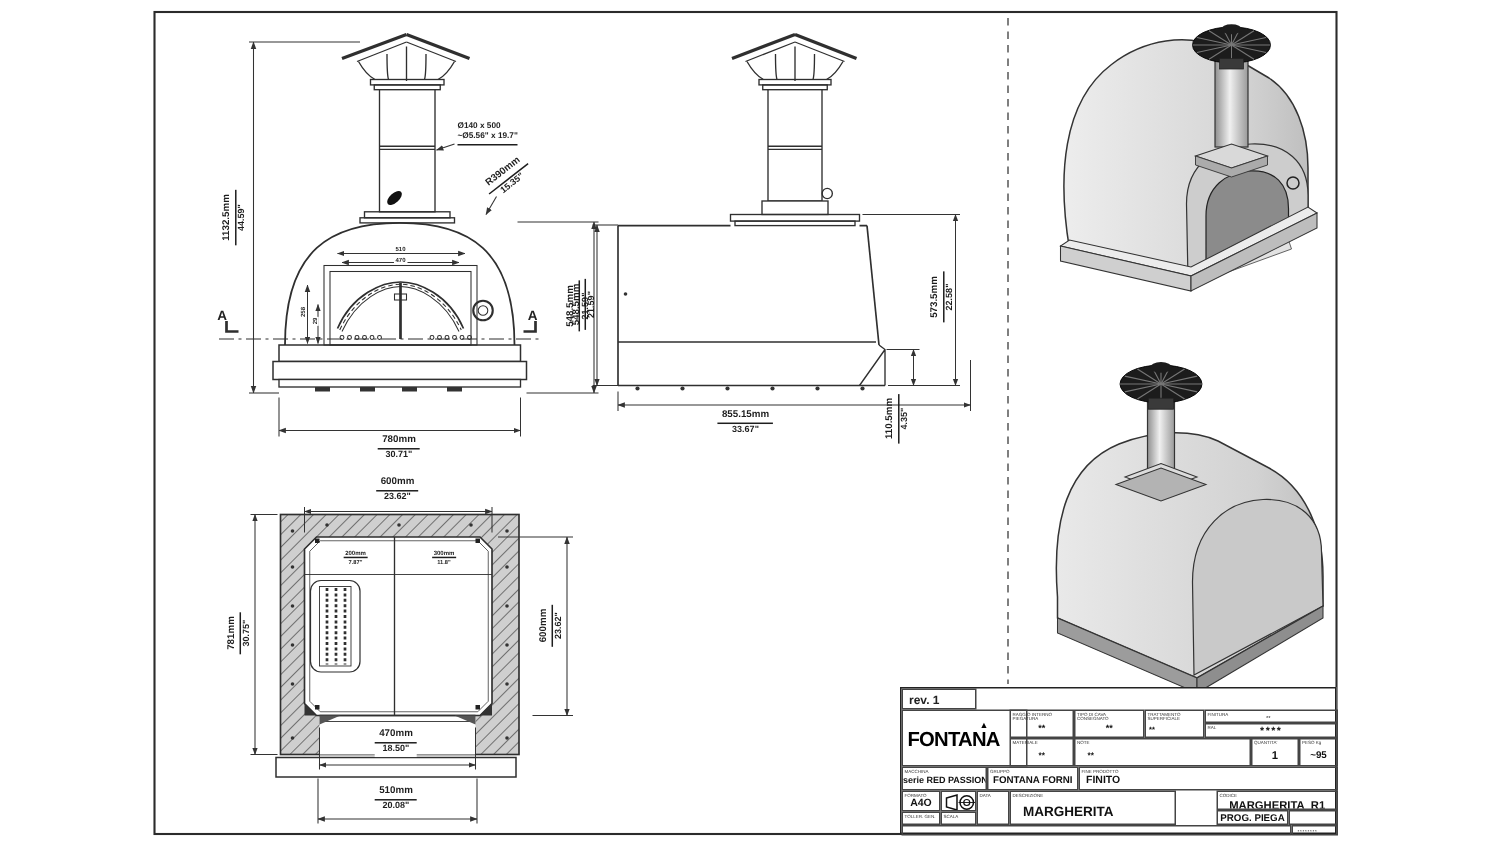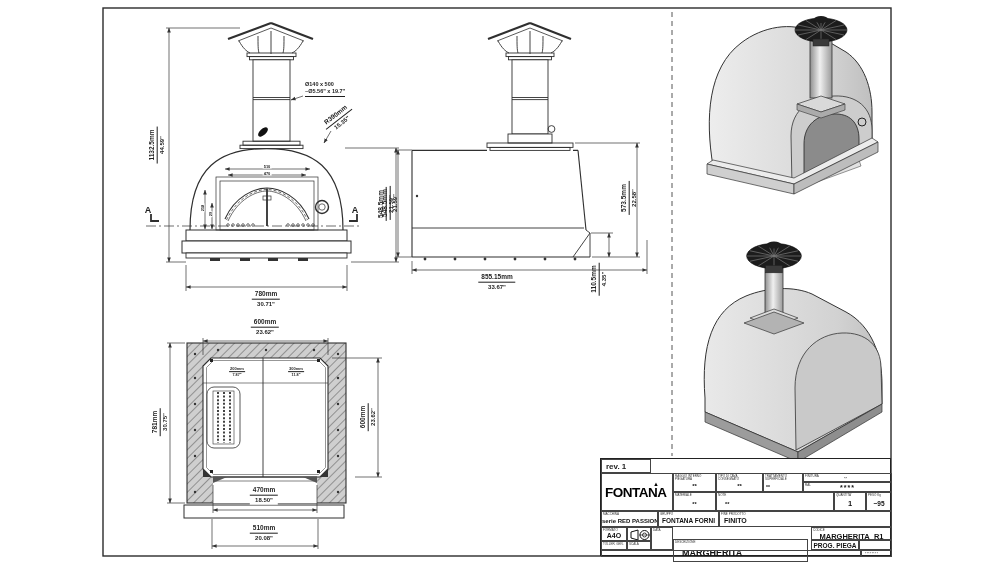--- a/index.html
+++ b/index.html
@@ -397,21 +397,21 @@
   <span class="mm">510mm</span>
       <span class="in">20.08"</span>
     </div>
 
 <div class="tb">
 
   <div class="cell" style="left:0;top:0;width:50px;height:14px;">
     <span style="position:absolute;left:4px;top:2px;font-size:8px;font-weight:700;">rev. 1</span>
       </div>
 
-  <div class="cell" style="left:0;top:14px;width:72px;height:38px;">
+  <div class="cell" style="left:0;top:14px;width:84px;height:38px;">
     <span class="logo">FONTANA</span>
     <span class="flame">▲</span>
       </div>
 
   <div class="cell" style="left:72px;top:14px;width:43px;height:19px;">
     <span class="lbl"><span>RAGGIO INTERNO</span><br><span>PIEGATURA</span></span>
     <span class="val" style="top:9px;font-size:6px;">**</span>
       </div>
   <div class="cell" style="left:115px;top:14px;width:47px;height:19px;">
     <span class="lbl"><span>TIPO DI CAVA</span><br><span>CONSEGNATO</span></span>
@@ -474,21 +474,21 @@
       <circle cx="15.5" cy="6" r="2" fill="none" stroke="#111" stroke-width="0.8"></circle>
       <line x1="10" y1="6" x2="21" y2="6" stroke="#111" stroke-width="0.6"></line>
     </svg>
       </div>
   <div class="cell" style="left:26px;top:82px;width:24px;height:9px;">
     <span class="lbl">SCALA</span>
       </div>
   <div class="cell" style="left:50px;top:68px;width:22px;height:23px;">
     <span class="lbl">DATA</span>
       </div>
-  <div class="cell" style="left:72px;top:80px;width:135px;height:23px;">
+  <div class="cell" style="left:72px;top:68px;width:111px;height:23px;">
     <span class="lbl">DESCRIZIONE</span>
     <span class="val" style="top:8px;left:8px;width:auto;text-align:left;font-size:9px;">MARGHERITA</span>
       </div>
   <div class="cell" style="left:210px;top:68px;width:81px;height:13px;">
     <span class="lbl">CODICE</span>
     <span class="val" style="top:3.5px;font-size:7.5px;">MARGHERITA_R1</span>
       </div>
   <div class="cell" style="left:210px;top:81px;width:48px;height:10px;">
     <span class="val" style="top:1px;font-size:6.5px;">PROG. PIEGA</span>
       </div>

